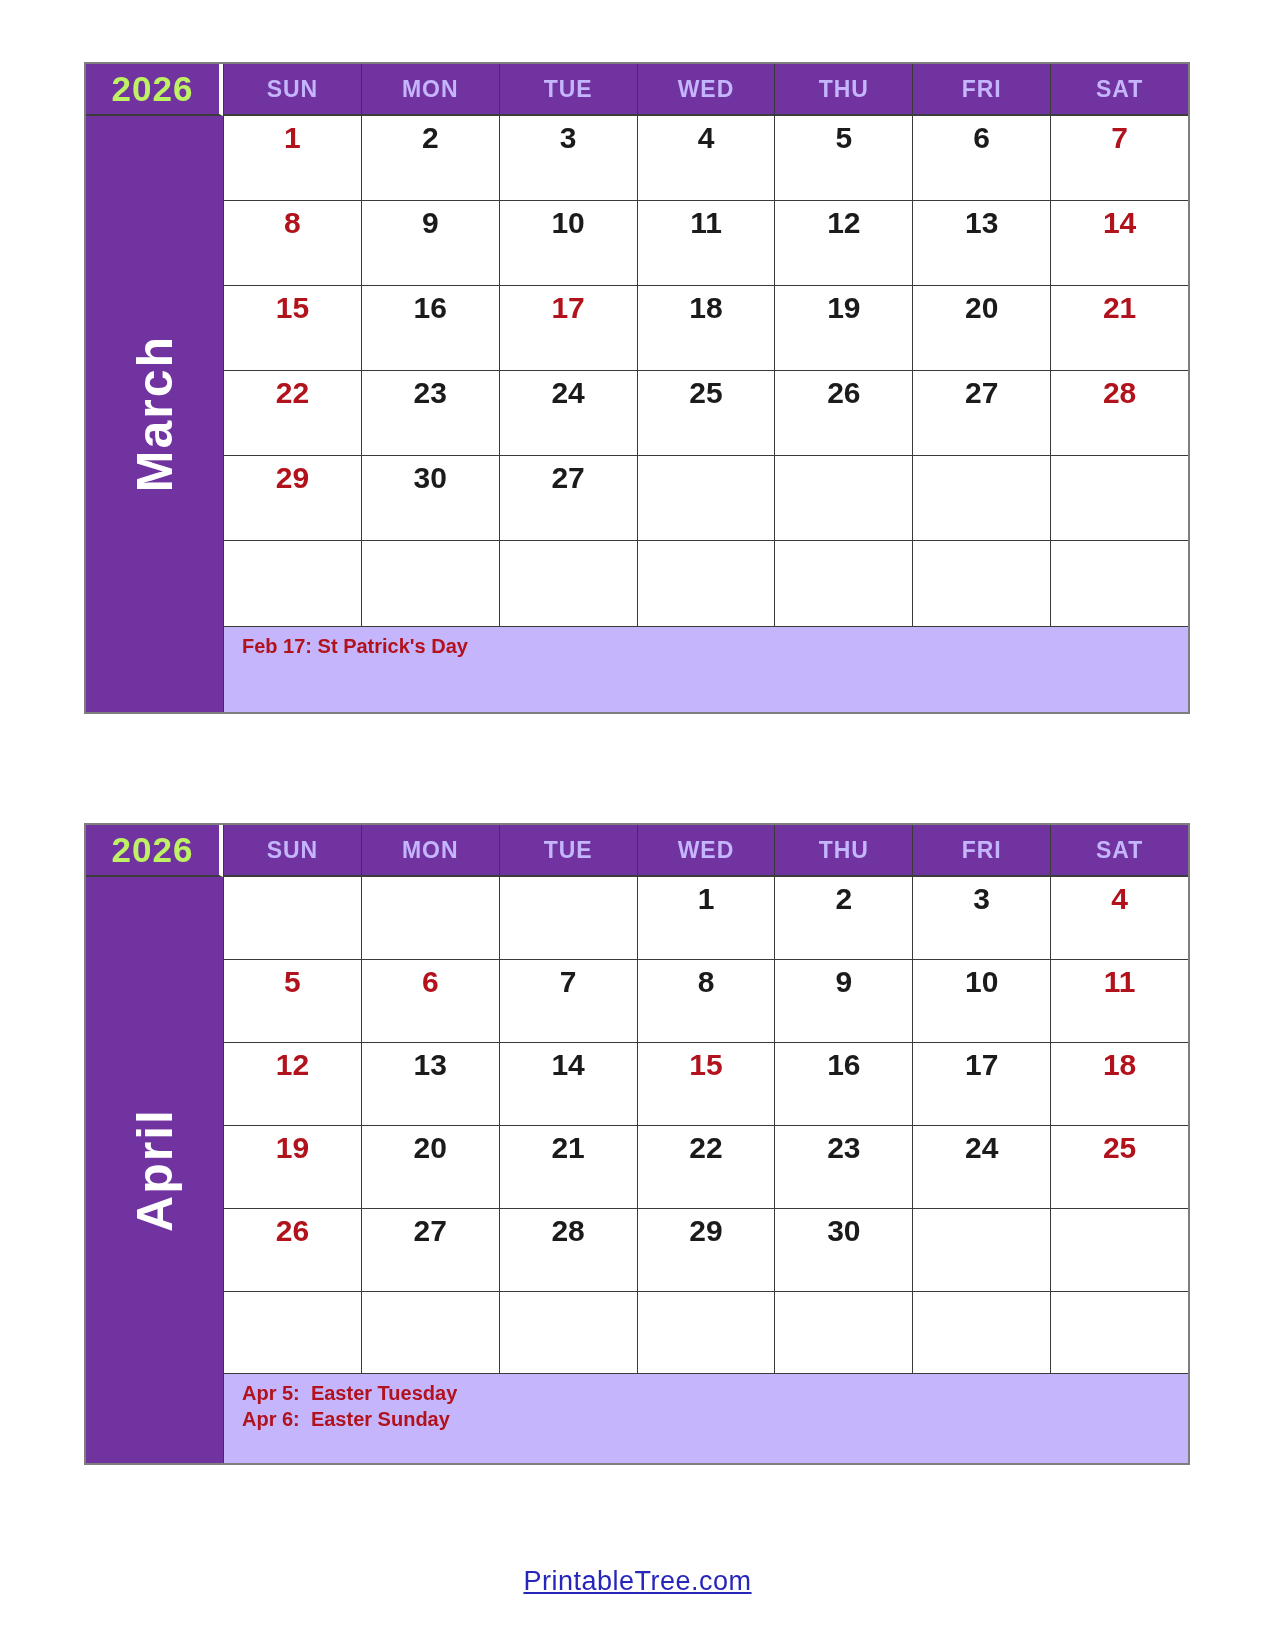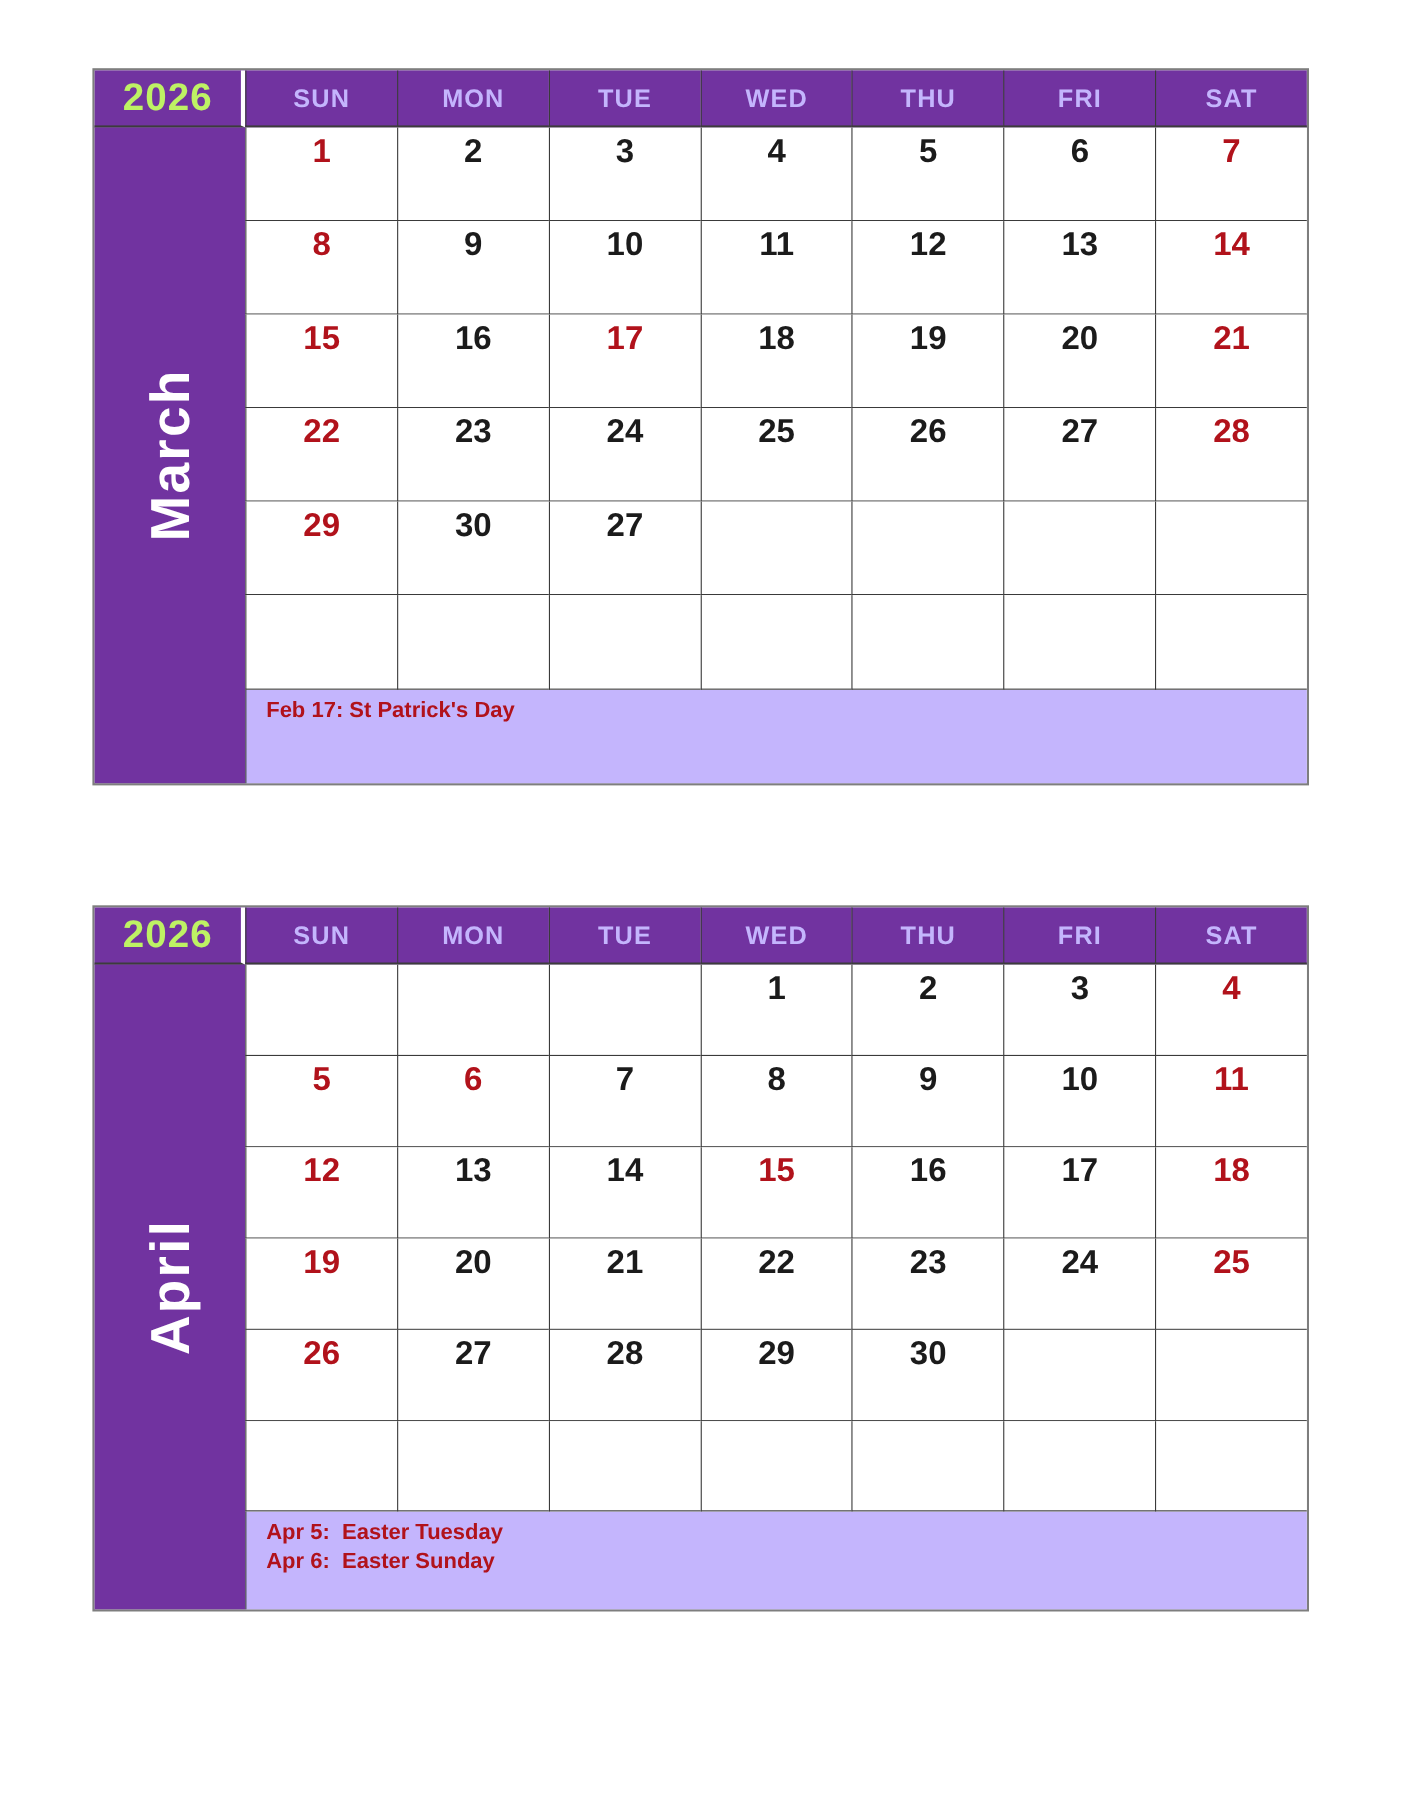--- a/index.html
+++ b/index.html
@@ -216,14 +216,17 @@
       <div class="day-cell" style="grid-area: 6 / 8;"></div>
       <div class="day-cell" style="grid-area: 7 / 2;"></div>
       <div class="day-cell" style="grid-area: 7 / 3;"></div>
       <div class="day-cell" style="grid-area: 7 / 4;"></div>
       <div class="day-cell" style="grid-area: 7 / 5;"></div>
       <div class="day-cell" style="grid-area: 7 / 6;"></div>
       <div class="day-cell" style="grid-area: 7 / 7;"></div>
       <div class="day-cell" style="grid-area: 7 / 8;"></div>
     </section>
 
+  <div class="footer">
+    <a href="#">PrintableTree.com</a>
+  </div>
 
 </div>
 
 </body></html>

